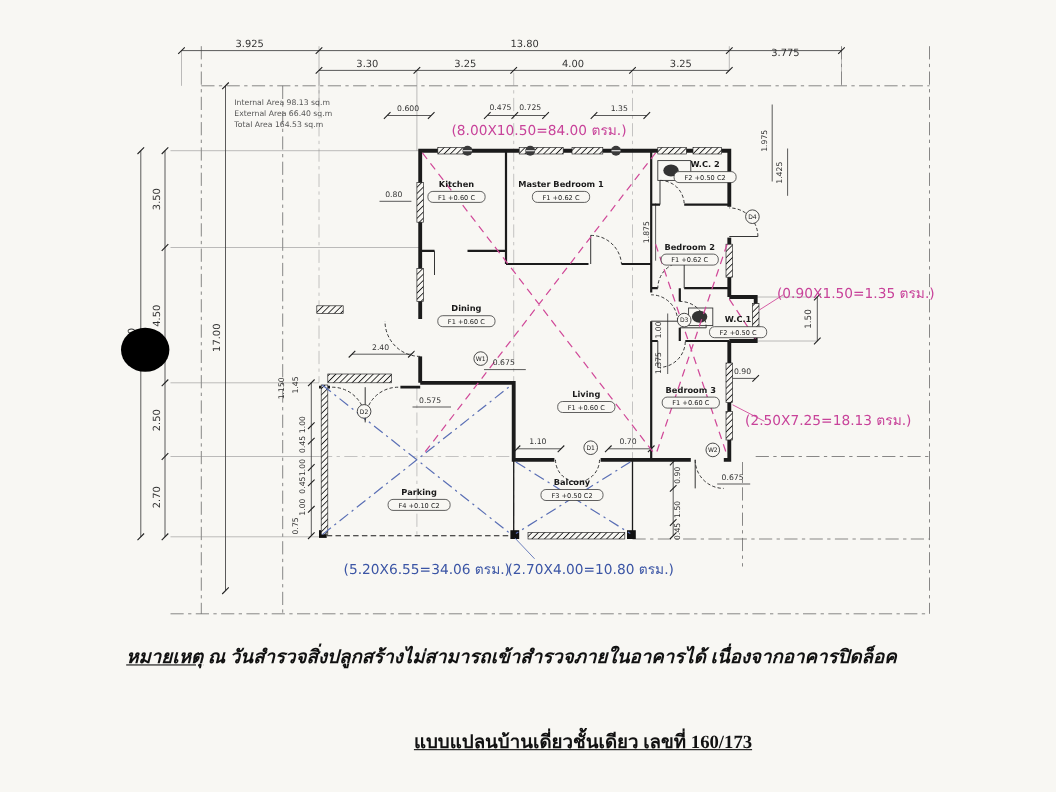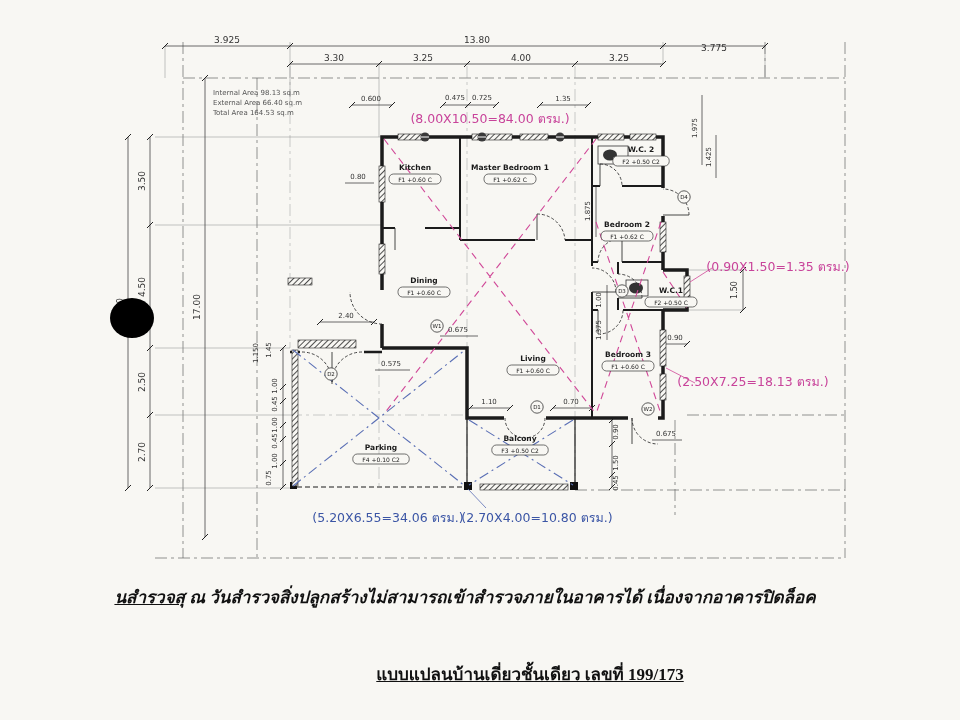--- a/index.html
+++ b/index.html
@@ -236,18 +236,18 @@
   <g id="area-table">
       <text x="213" y="95" class="area-line">Internal Area 98.13 sq.m</text>
       <text x="213" y="105" class="area-line">External Area 66.40 sq.m</text>
       <text x="213" y="115" class="area-line">Total    Area 164.53 sq.m</text>
     </g>
 </svg>
 
 <div class="hole-punch"></div>
 
 <div class="note">
-  <span class="u">นสำรวจสุ</span><span> ณ วันสำรวจสิ่งปลูกสร้างไม่สามารถเข้าสำรวจภายในอาคารได้ เนื่องจากอาคารปิดล็อค</span>
+  <span class="u">หมายเหตุ</span><span> ณ วันสำรวจสิ่งปลูกสร้างไม่สามารถเข้าสำรวจภายในอาคารได้ เนื่องจากอาคารปิดล็อค</span>
 </div>
 
 <div class="sheet-title">
-  <span>แบบแปลนบ้านเดี่ยวชั้นเดียว เลขที่ 199/173</span>
+  <span>แบบแปลนบ้านเดี่ยวชั้นเดียว เลขที่ 160/173</span>
 </div>
 
 </body></html>

